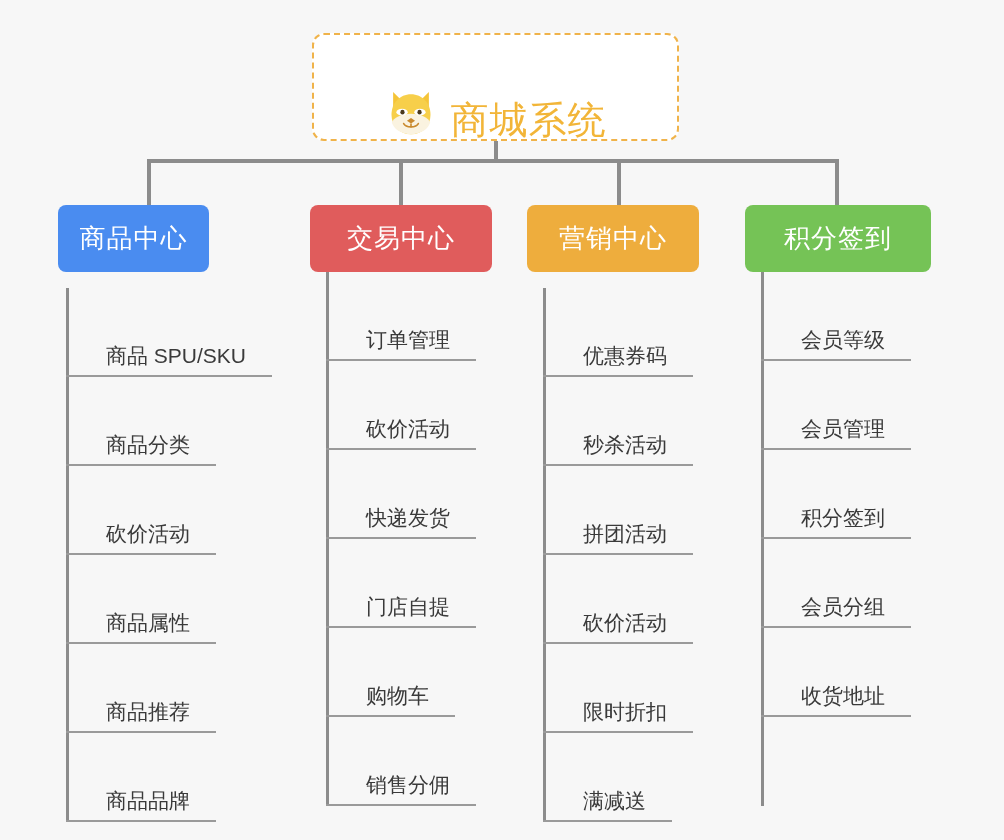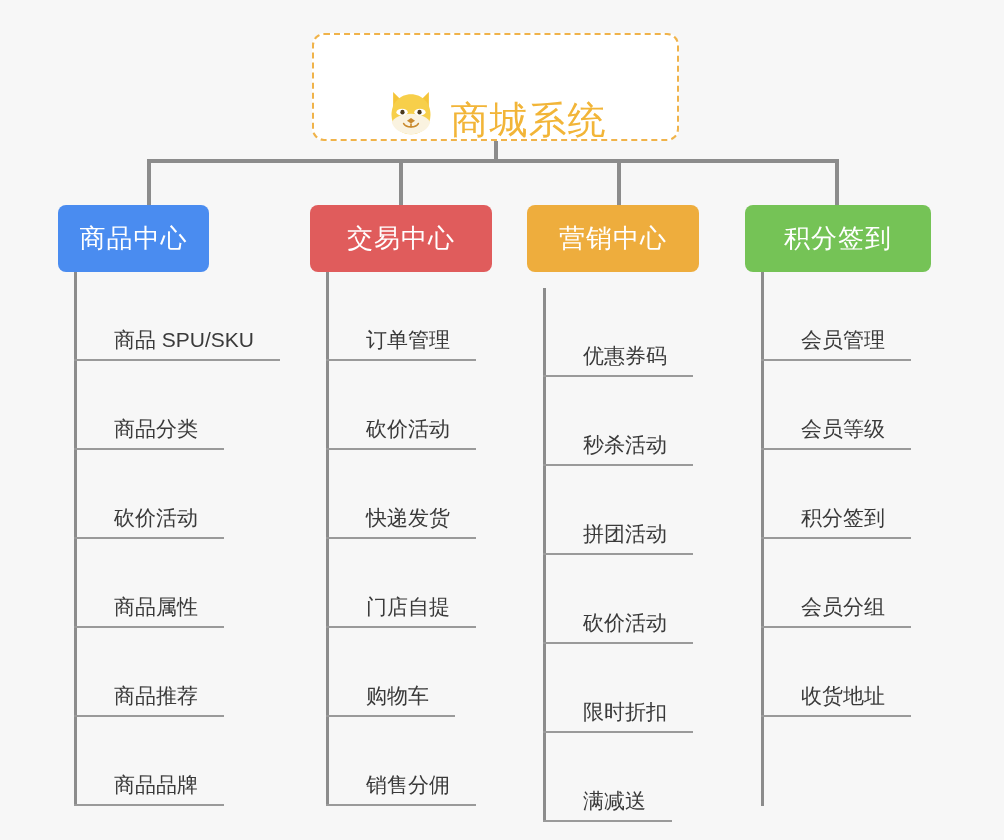--- a/index.html
+++ b/index.html
@@ -112,21 +112,21 @@
 
   <div class="conn conn-v-root"></div>
 
   <div class="conn conn-bus"></div>
 
   <div id="branches-host">
       <div class="conn conn-drop" style="left: 147px;"></div>
       <div class="cat-box" style="left: 58px; width: 151px; background: rgb(74, 140, 240);">
         <span>商品中心</span>
       </div>
-      <div class="leaf-col" style="left: 74px;">
+      <div class="leaf-col" style="left: 66px; margin-top: 16px;">
         <div class="leaf-trunk" style="height: 534px;"></div>
         <div class="leaf-item">
           <span class="leaf-inner">商品 SPU/SKU</span>
         </div>
         <div class="leaf-item">
           <span class="leaf-inner">商品分类</span>
         </div>
         <div class="leaf-item">
           <span class="leaf-inner">砍价活动</span>
         </div>
@@ -190,26 +190,26 @@
           <span class="leaf-inner">满减送</span>
         </div>
       </div>
       <div class="conn conn-drop" style="left: 835px;"></div>
       <div class="cat-box" style="left: 745px; width: 186px; background: rgb(117, 195, 86);">
         <span>积分签到</span>
       </div>
       <div class="leaf-col" style="left: 761px;">
         <div class="leaf-trunk" style="height: 534px;"></div>
         <div class="leaf-item">
+          <span class="leaf-inner">会员等级</span>
+        </div>
+        <div class="leaf-item">
           <span class="leaf-inner">会员管理</span>
         </div>
         <div class="leaf-item">
-          <span class="leaf-inner">会员等级</span>
-        </div>
-        <div class="leaf-item">
           <span class="leaf-inner">积分签到</span>
         </div>
         <div class="leaf-item">
           <span class="leaf-inner">会员分组</span>
         </div>
         <div class="leaf-item">
           <span class="leaf-inner">收货地址</span>
         </div>
       </div>
     </div>

